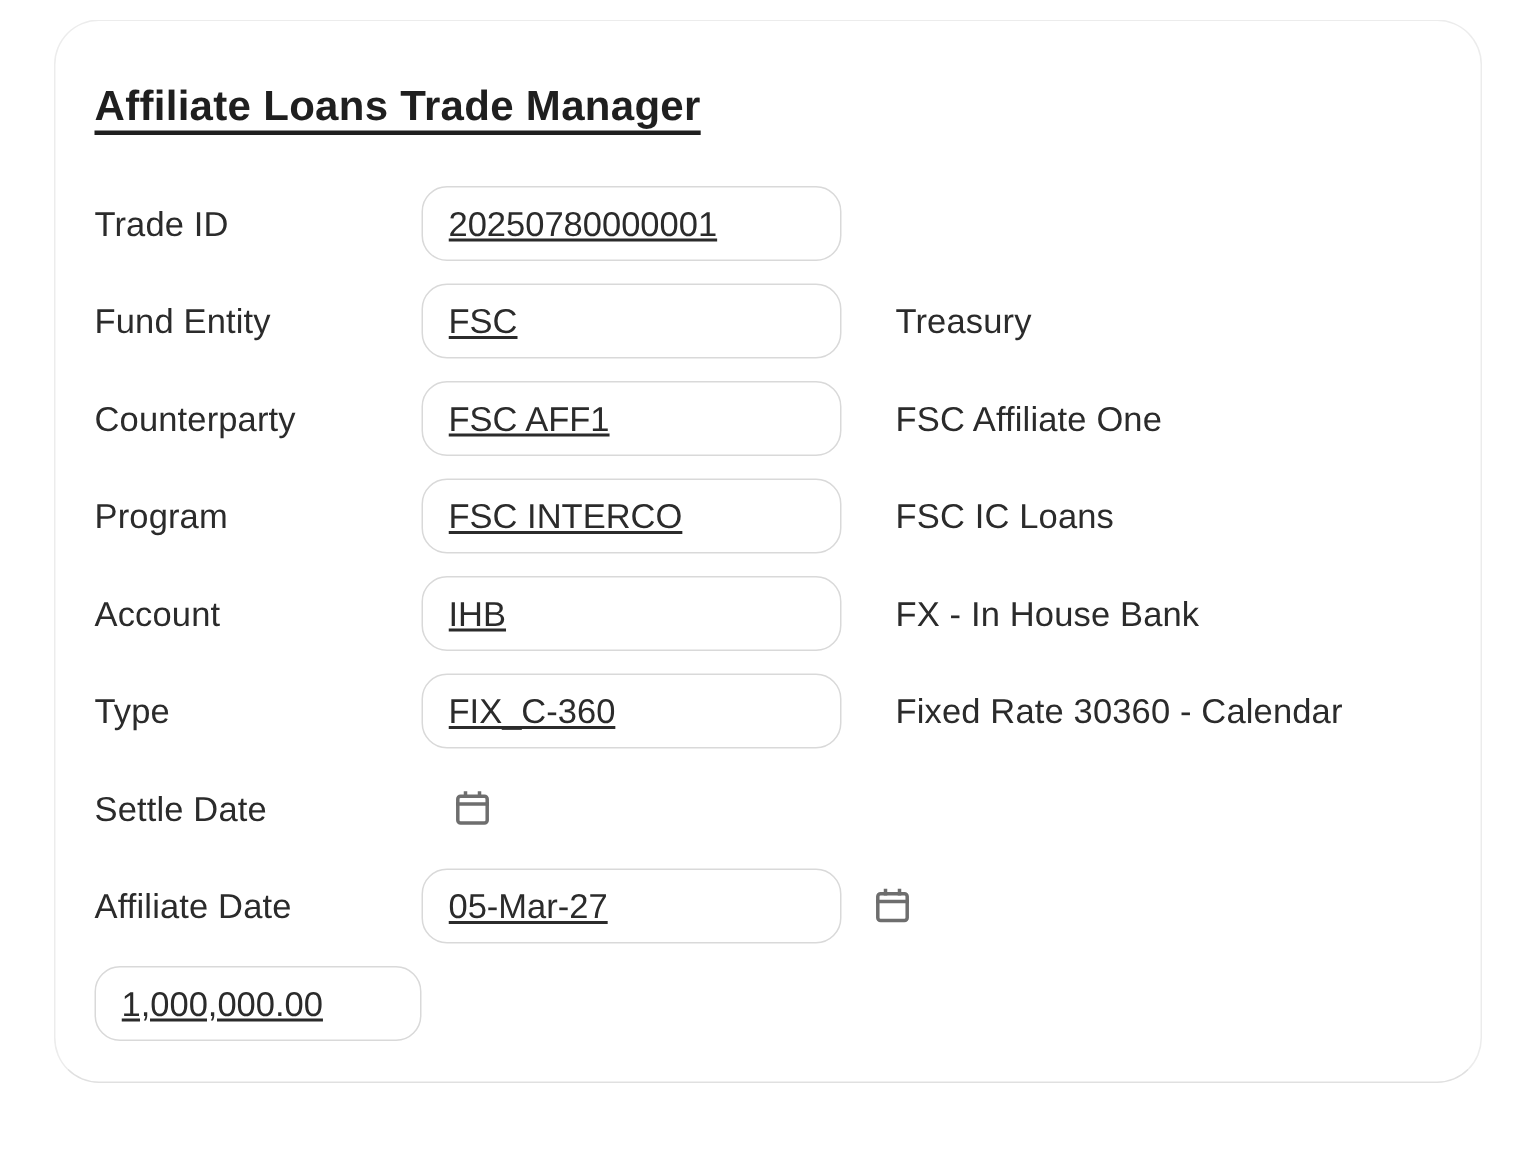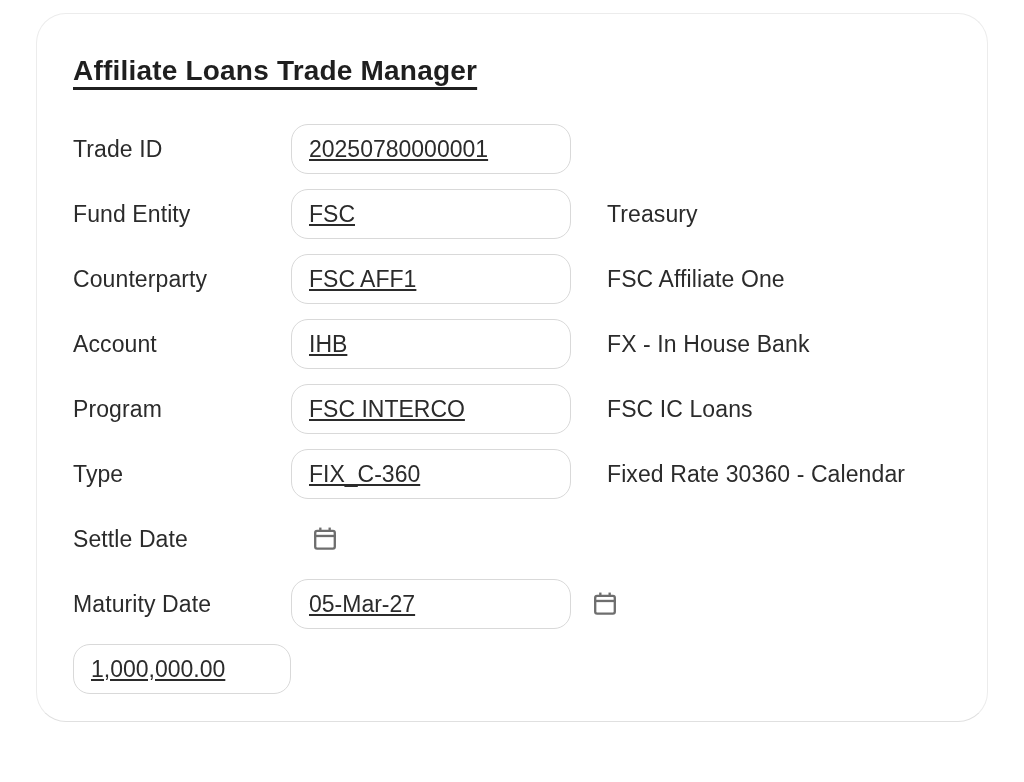--- a/index.html
+++ b/index.html
@@ -19,21 +19,21 @@
     overflow:hidden;
   }
   .card{
     position:absolute;
     left:36px;top:13px;
     width:952px;height:709px;
     background:#fff;
     border:1px solid var(--card-border);
     border-bottom-color:var(--card-border-bottom);
     border-radius:30px;
-    padding:41px 36px 0 36px;
+    padding:41px 36px 0 26px;
   }
   .page-title{
     display:inline-block;
     font-size:28px;
     font-weight:700;
     color:var(--title);
     letter-spacing:.2px;
     text-decoration:underline;
     text-decoration-thickness:3px;
     text-underline-offset:7px;
@@ -111,33 +111,33 @@
   <div class="row">
     <span class="label">Counterparty</span>
     <input class="field-input" spellcheck="false" value="FSC AFF1" style="">
     <span class="side">
       <span class="desc">FSC Affiliate One</span>
 
     </span>
   </div>
 
   <div class="row">
-    <span class="label">Account</span>
-    <input class="field-input" spellcheck="false" value="IHB" style="">
+    <span class="label">Program</span>
+    <input class="field-input" spellcheck="false" value="FSC INTERCO" style="">
     <span class="side">
-      <span class="desc">FX - In House Bank</span>
+      <span class="desc">FSC IC Loans</span>
 
     </span>
   </div>
 
   <div class="row">
-    <span class="label">Program</span>
-    <input class="field-input" spellcheck="false" value="FSC INTERCO" style="">
+    <span class="label">Account</span>
+    <input class="field-input" spellcheck="false" value="IHB" style="">
     <span class="side">
-      <span class="desc">FSC IC Loans</span>
+      <span class="desc">FX - In House Bank</span>
 
     </span>
   </div>
 
   <div class="row">
     <span class="label">Type</span>
     <input class="field-input" spellcheck="false" value="FIX_C-360" style="">
     <span class="side">
       <span class="desc">Fixed Rate 30360 - Calendar</span>
 
@@ -153,21 +153,21 @@
           <rect x="3.6" y="5" width="16.8" height="15.3" rx="1.6"></rect>
           <line x1="3.6" y1="9.4" x2="20.4" y2="9.4"></line>
           <line x1="8" y1="3.2" x2="8" y2="5"></line>
           <line x1="16" y1="3.2" x2="16" y2="5"></line>
         </svg>
       </span>
     </span>
   </div>
 
   <div class="row">
-    <span class="label">Maturity Date</span>
+    <span class="label">Affiliate Date</span>
     <input class="field-input" spellcheck="false" value="05-Mar-27" style="">
     <span class="side">
 
       <span class="cal">
         <svg viewBox="0 0 24 24" fill="none" stroke="#6e6e6e" stroke-width="2" stroke-linecap="square">
           <rect x="3.6" y="5" width="16.8" height="15.3" rx="1.6"></rect>
           <line x1="3.6" y1="9.4" x2="20.4" y2="9.4"></line>
           <line x1="8" y1="3.2" x2="8" y2="5"></line>
           <line x1="16" y1="3.2" x2="16" y2="5"></line>
         </svg>

